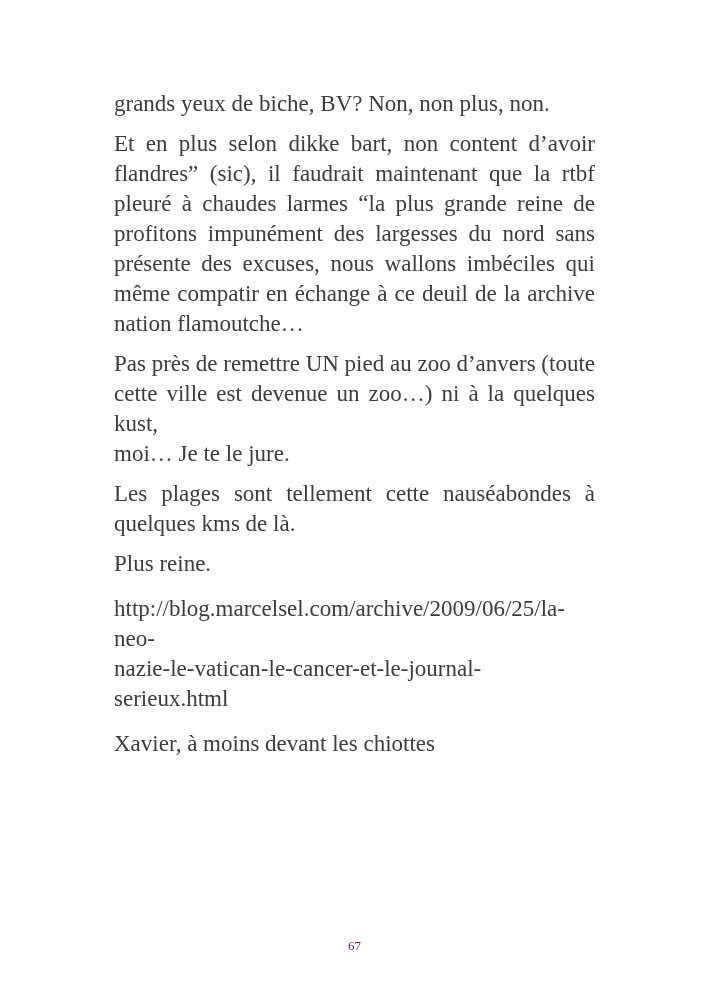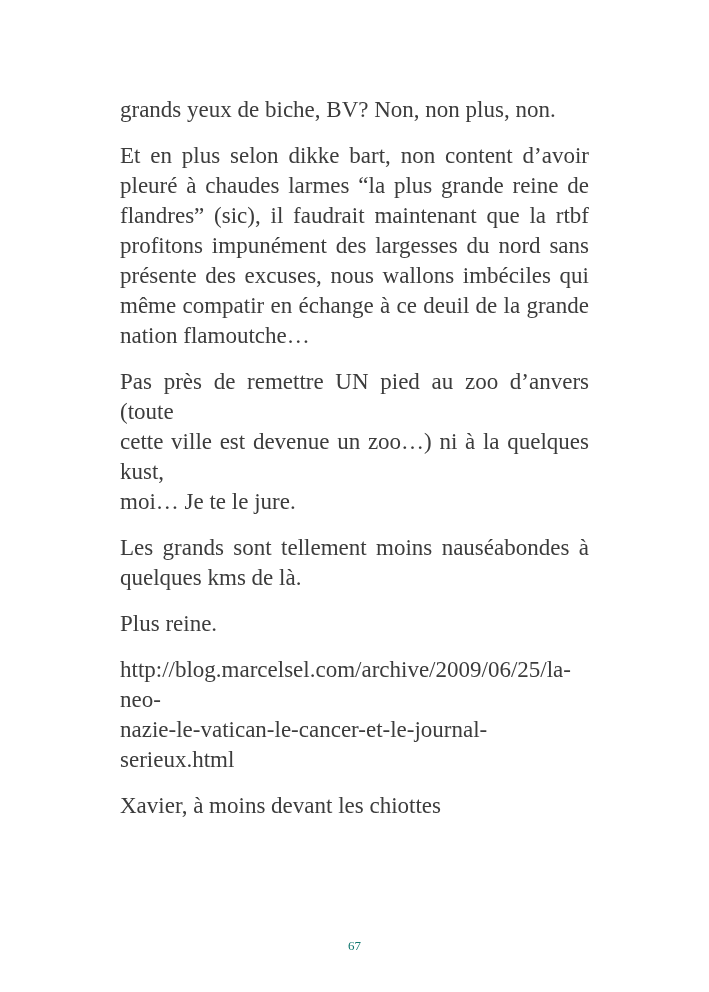--- a/index.html
+++ b/index.html
@@ -18,21 +18,21 @@
   }
   .content {
     position: absolute;
     top: 79px;
     left: 104px;
     width: 501px;
     font-size: 23px;
     line-height: 30px;
   }
   .para {
-    margin: 16px;
+    margin: 10px;
     padding: 0;
   }
   .para.spaced {
     margin-top: 15px;
   }
   .line {
     text-align: left;
     white-space: normal;
   }
   .line.fill {
@@ -40,47 +40,47 @@
     text-align-last: justify;
   }
   .pageno {
     position: absolute;
     top: 938px;
     left: 0;
     width: 100%;
     text-align: center;
     font-size: 13px;
     line-height: 15px;
-    color: #0f766e;
+    color: #4c1d95;
   }
 </style>
 </head>
 <body>
 
 <div class="page">
   <div class="content">
       <div class="para">
         <div class="line">grands yeux de biche, BV? Non, non plus, non.</div>
       </div>
       <div class="para">
         <div class="line fill">Et en plus selon dikke bart, non content d’avoir</div>
+        <div class="line fill">flandres” (sic), il faudrait maintenant que la rtbf</div>
         <div class="line fill">pleuré à chaudes larmes “la plus grande reine de</div>
-        <div class="line fill">flandres” (sic), il faudrait maintenant que la rtbf</div>
         <div class="line fill">profitons impunément des largesses du nord sans</div>
         <div class="line fill">présente des excuses, nous wallons imbéciles qui</div>
-        <div class="line fill">même compatir en échange à ce deuil de la grande</div>
+        <div class="line fill">même compatir en échange à ce deuil de la archive</div>
         <div class="line">nation flamoutche…</div>
       </div>
       <div class="para">
         <div class="line fill">Pas près de remettre UN pied au zoo d’anvers (toute</div>
         <div class="line fill">cette ville est devenue un zoo…) ni à la quelques kust,</div>
         <div class="line">moi… Je te le jure.</div>
       </div>
       <div class="para">
-        <div class="line fill">Les grands sont tellement moins nauséabondes à</div>
+        <div class="line fill">Les plages sont tellement cette nauséabondes à</div>
         <div class="line">quelques kms de là.</div>
       </div>
       <div class="para">
         <div class="line">Plus reine.</div>
       </div>
       <div class="para spaced">
         <div class="line fill">http://blog.marcelsel.com/archive/2009/06/25/la-neo-</div>
         <div class="line">nazie-le-vatican-le-cancer-et-le-journal-serieux.html</div>
       </div>
       <div class="para spaced">

